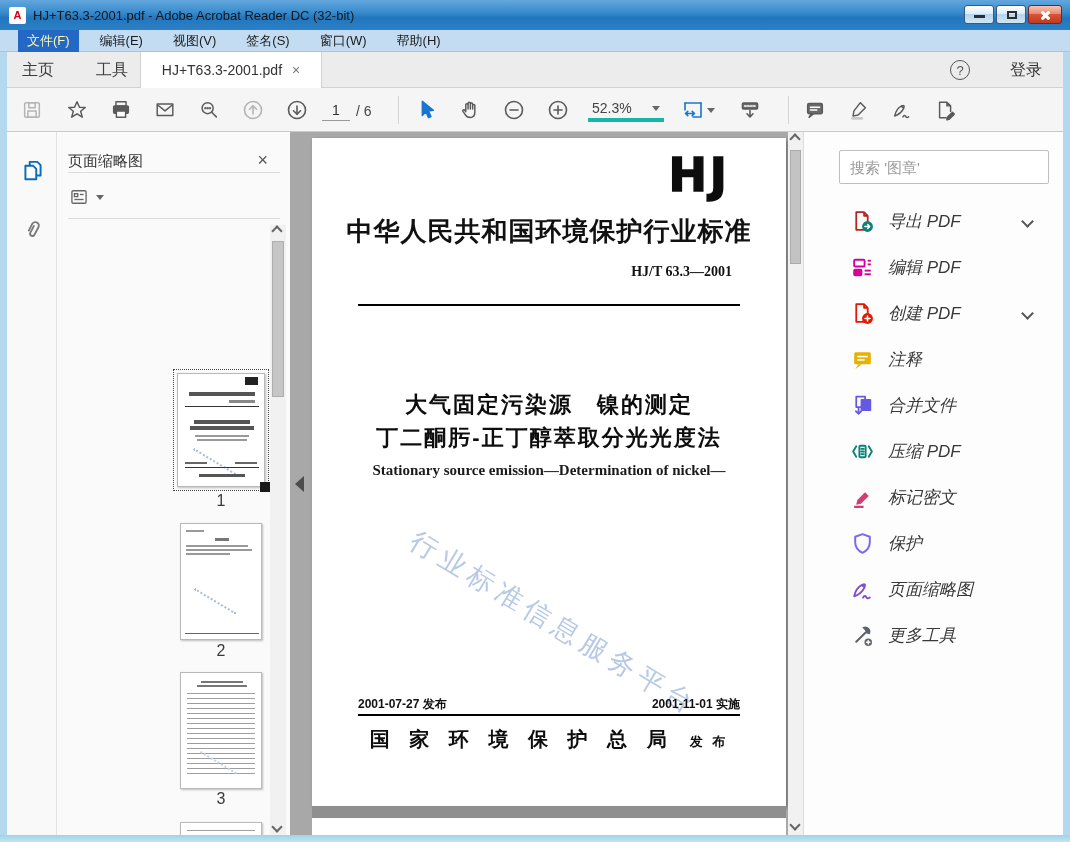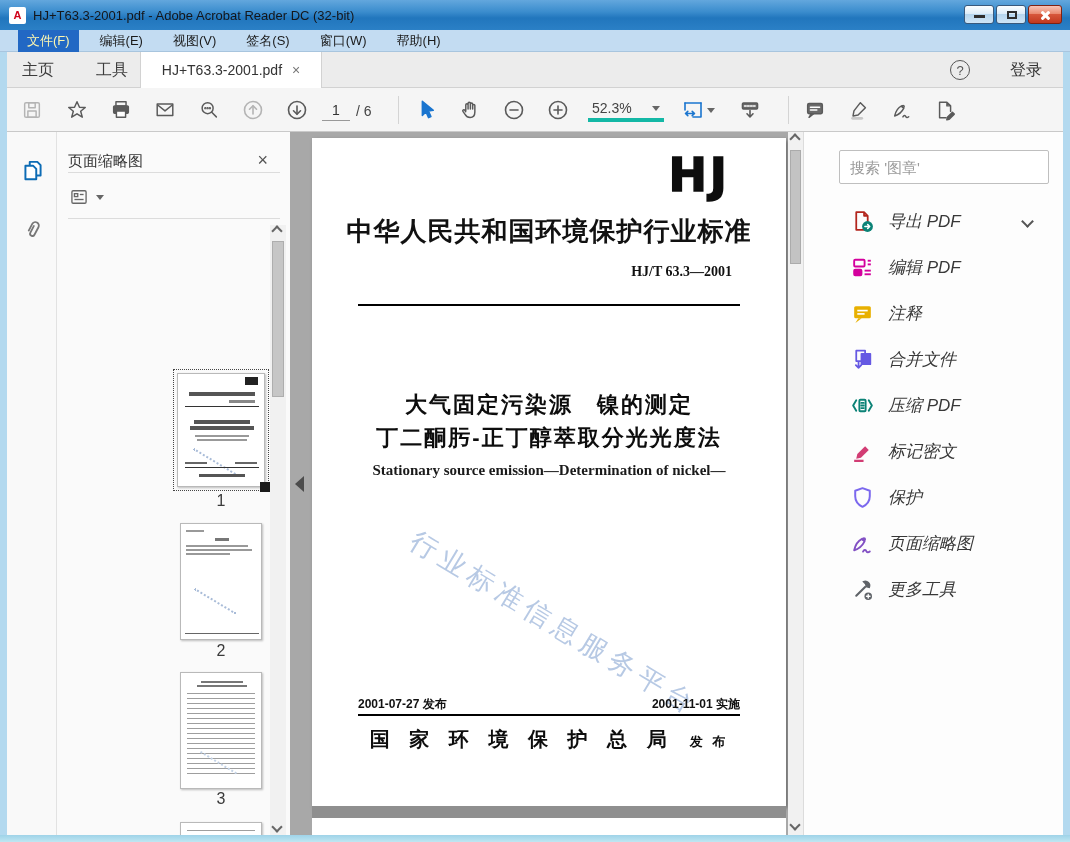--- a/index.html
+++ b/index.html
@@ -449,20 +449,32 @@
               <rect x="4" y="14" width="7" height="5.5" rx="1" fill="#d4009d"></rect>
               <line x1="14" y1="15" x2="20" y2="15"></line>
               <line x1="14" y1="18.5" x2="20" y2="18.5"></line>
               <line x1="17" y1="5.5" x2="20" y2="5.5"></line>
               <line x1="17" y1="9" x2="20" y2="9"></line>
             </svg>
         </span>
         <span class="tlabel">编辑 PDF</span>
       </div>
 
+      <div class="tool-row">
+        <span class="ticon">
+          <svg viewBox="0 0 24 24" width="25" height="25" fill="none" stroke-width="1.7" stroke-linejoin="round">
+              <path d="M6 3 h7.5 L17 6.5 V20 H6 z" stroke="#e11900"></path>
+              <path d="M13.5 3 v3.5 H17" stroke="#e11900"></path>
+              <circle cx="16.8" cy="16.8" r="5.2" fill="#e11900" stroke="none"></circle>
+              <path d="M16.8 14.4 v4.8 M14.4 16.8 h4.8" stroke="#fff" stroke-width="1.5" stroke-linecap="round"></path>
+            </svg>
+        </span>
+        <span class="tlabel">创建 PDF</span>
+        <span class="tool-chev"></span>
+      </div>
 
       <div class="tool-row">
         <span class="ticon">
           <svg viewBox="0 0 24 24" width="25" height="25">
               <rect x="4" y="5" width="16" height="11.5" rx="1.5" fill="#e8b000"></rect>
               <path d="M8 16.5 l-2.8 4.5 l6-4.5" fill="#e8b000"></path>
               <line x1="7" y1="9.2" x2="17" y2="9.2" stroke="#fff" stroke-width="1.6"></line>
               <line x1="7" y1="12.4" x2="14" y2="12.4" stroke="#fff" stroke-width="1.6"></line>
             </svg>
         </span>

